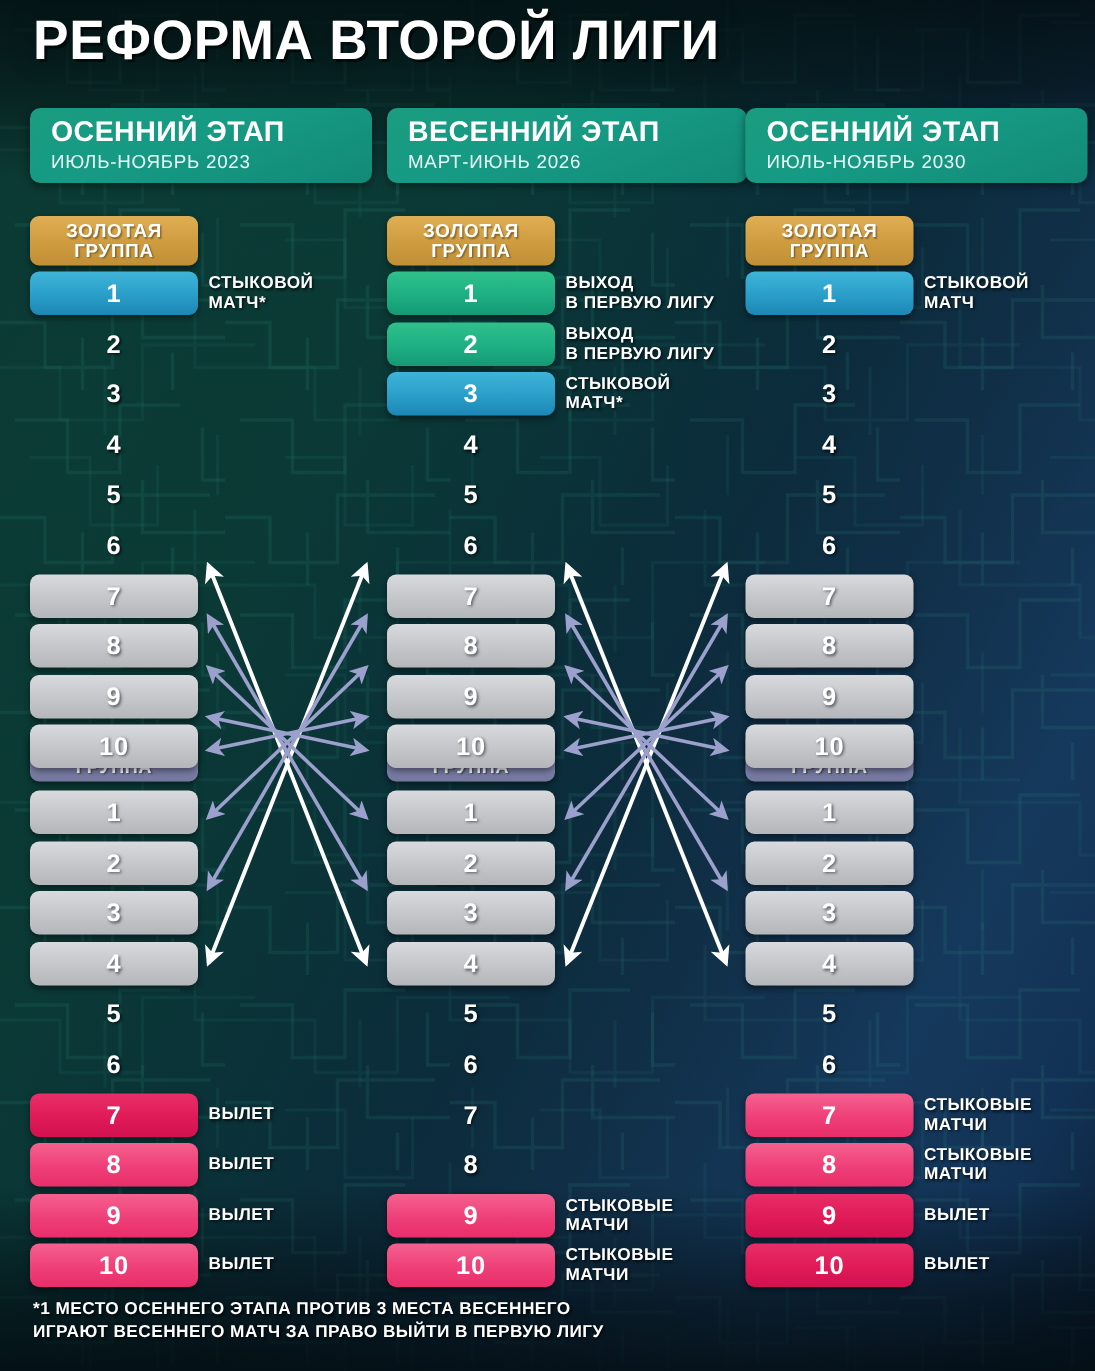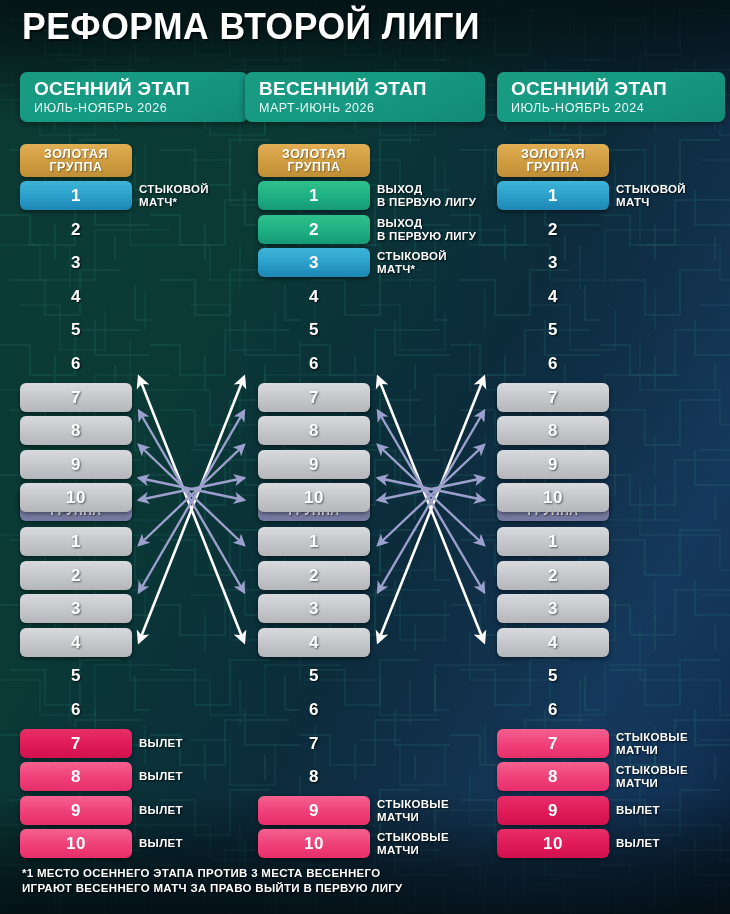--- a/index.html
+++ b/index.html
@@ -158,29 +158,29 @@
       </linearGradient>
     </defs>
     <rect x="0" y="0" width="730" height="914" fill="url(#circ)"></rect>
     <rect x="0" y="0" width="730" height="914" fill="url(#circ2)"></rect>
   </svg>
 
   <div class="title">РЕФОРМА ВТОРОЙ ЛИГИ</div>
 
   <div class="stage-head" style="left:20px;top:72px;width:228px;">
     <div class="st">ОСЕННИЙ ЭТАП</div>
-    <div class="sub">ИЮЛЬ-НОЯБРЬ 2026</div>
+    <div class="sub">ИЮЛЬ-НОЯБРЬ 2023</div>
   </div>
-  <div class="stage-head" style="left:245px;top:72px;width:240px;">
+  <div class="stage-head" style="left:258px;top:72px;width:240px;">
     <div class="st">ВЕСЕННИЙ ЭТАП</div>
     <div class="sub">МАРТ-ИЮНЬ 2026</div>
   </div>
   <div class="stage-head" style="left:497px;top:72px;width:228px;">
     <div class="st">ОСЕННИЙ ЭТАП</div>
-    <div class="sub">ИЮЛЬ-НОЯБРЬ 2024</div>
+    <div class="sub">ИЮЛЬ-НОЯБРЬ 2030</div>
   </div>
 
   <svg class="arrows" width="730" height="914" viewBox="0 0 730 914" aria-hidden="true">
     <defs>
       <marker id="ahW" viewBox="0 0 10 10" refX="8" refY="5" markerWidth="5.2" markerHeight="5.2" orient="auto-start-reverse">
         <path d="M0 0 L10 5 L0 10 L2.6 5 z" fill="#ffffff"></path>
       </marker>
       <marker id="ahP" viewBox="0 0 10 10" refX="8" refY="5" markerWidth="5.2" markerHeight="5.2" orient="auto-start-reverse">
         <path d="M0 0 L10 5 L0 10 L2.6 5 z" fill="#9ba0cc"></path>
       </marker>

